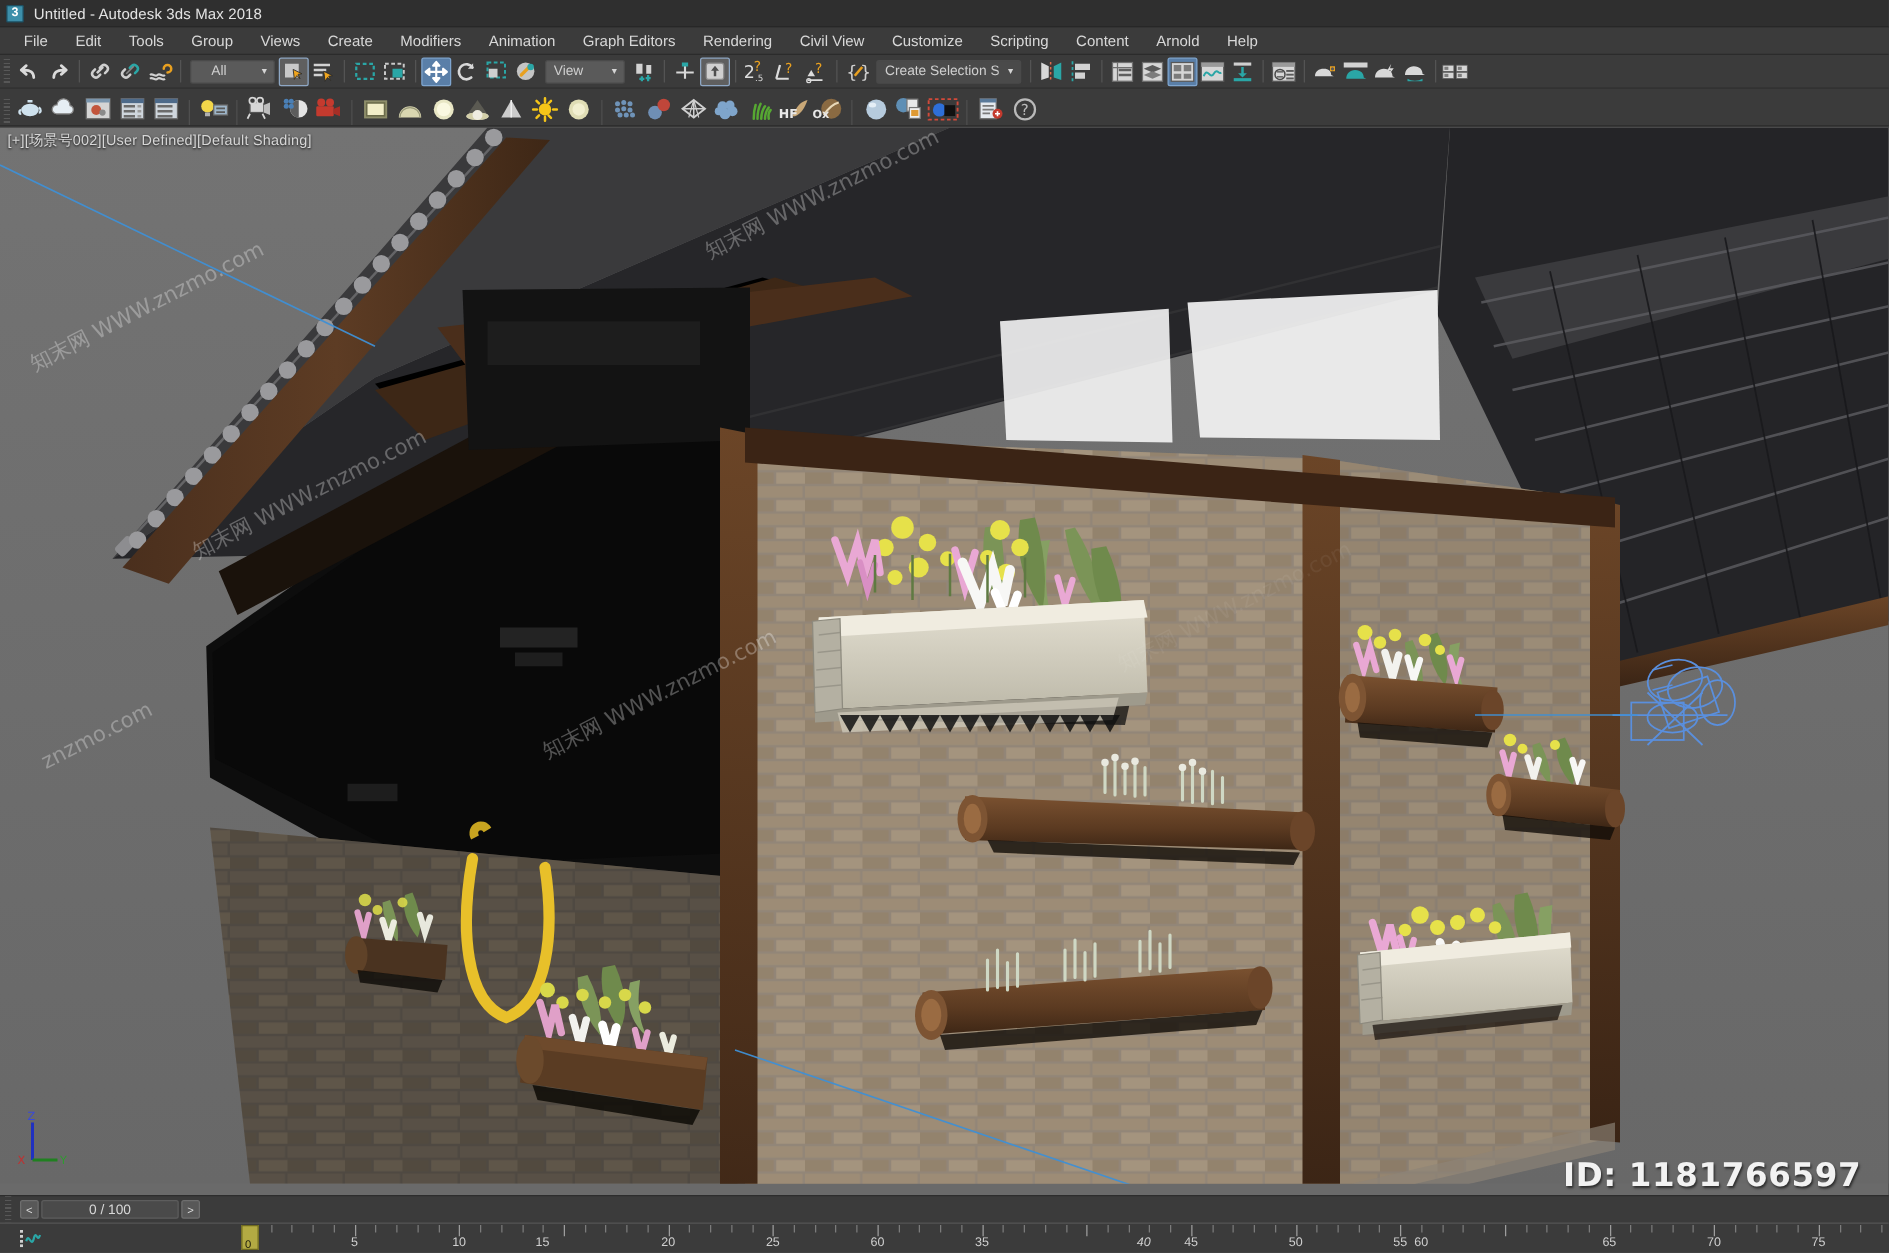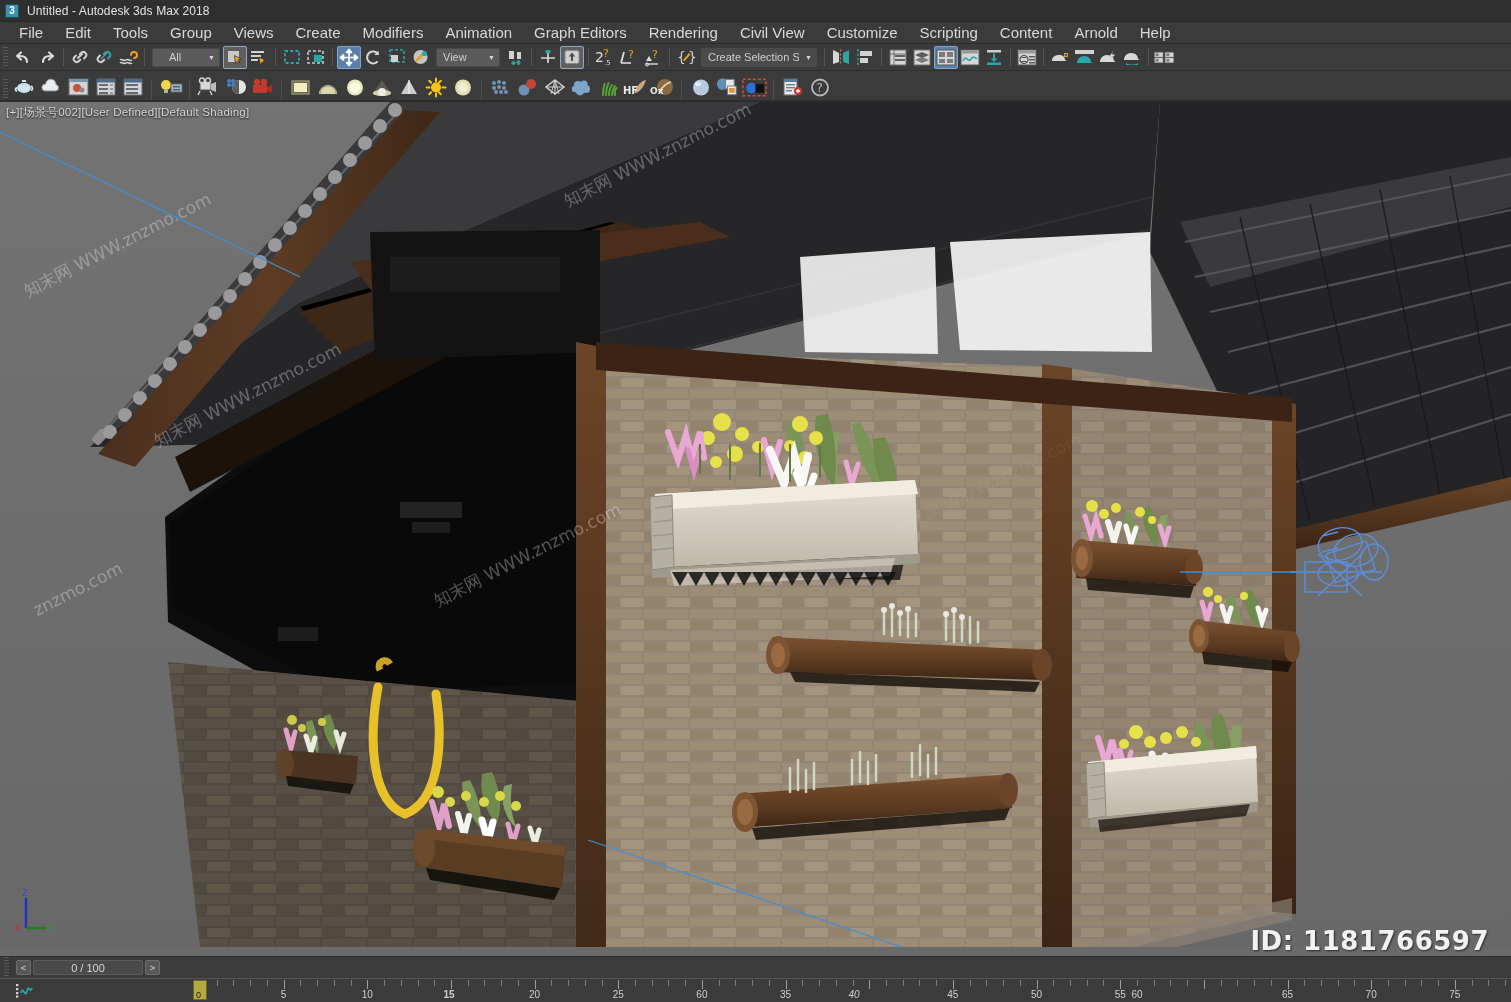--- a/index.html
+++ b/index.html
@@ -22,21 +22,21 @@
     border:1px solid #1d4f61; border-radius:1px; margin-right:8px;
   }
   .title-text{ color:#e3e3e3; font-size:12px; letter-spacing:.1px;}
 
   
   .menubar{
     height:22px; background:#3b3b3b; display:flex; align-items:center;
     flex:0 0 22px; padding-left:8px; border-bottom:1px solid #2b2b2b;
   }
   .menu-item{
-    color:#d8d8d8; font-size:15px; padding:2px 11px; cursor:default;
+    color:#d8d8d8; font-size:12px; padding:2px 11px; cursor:default;
     white-space:nowrap;
   }
 
   
   .toolbar{
     background:#3b3b3b; display:flex; align-items:center; gap:0px;
     padding:0 2px; border-bottom:1px solid #2e2e2e;
   }
   .tb1{ flex:0 0 27px; height:27px; }
   .tb2{ flex:0 0 30px; height:30px;align-items:flex-end; }
@@ -1160,21 +1160,21 @@
         <div class="tick minor" style="left: 317.115px;"></div>
         <div class="tick minor" style="left: 333.846px;"></div>
         <div class="tick minor" style="left: 350.577px;"></div>
         <div class="tick major" style="left: 367.308px;"></div>
         <div class="tlabel" style="left: 367.308px;">10</div>
         <div class="tick minor" style="left: 384.038px;"></div>
         <div class="tick minor" style="left: 400.769px;"></div>
         <div class="tick minor" style="left: 417.5px;"></div>
         <div class="tick minor" style="left: 434.231px;"></div>
         <div class="tick major" style="left: 450.962px;"></div>
-        <div class="tlabel" style="left: 449px; font-weight: bold;">15</div>
+        <div class="tlabel" style="left: 434px;">15</div>
         <div class="tick minor" style="left: 467.692px;"></div>
         <div class="tick minor" style="left: 484.423px;"></div>
         <div class="tick minor" style="left: 501.154px;"></div>
         <div class="tick minor" style="left: 517.885px;"></div>
         <div class="tick major" style="left: 534.615px;"></div>
         <div class="tlabel" style="left: 534.615px;">20</div>
         <div class="tick minor" style="left: 551.346px;"></div>
         <div class="tick minor" style="left: 568.077px;"></div>
         <div class="tick minor" style="left: 584.808px;"></div>
         <div class="tick minor" style="left: 601.538px;"></div>
@@ -1190,21 +1190,21 @@
         <div class="tick minor" style="left: 735.385px;"></div>
         <div class="tick minor" style="left: 752.115px;"></div>
         <div class="tick minor" style="left: 768.846px;"></div>
         <div class="tick major" style="left: 785.577px;"></div>
         <div class="tlabel" style="left: 785.577px;">35</div>
         <div class="tick minor" style="left: 802.308px;"></div>
         <div class="tick minor" style="left: 819.038px;"></div>
         <div class="tick minor" style="left: 835.769px;"></div>
         <div class="tick minor" style="left: 852.5px;"></div>
         <div class="tick major" style="left: 869.231px;"></div>
-        <div class="tlabel" style="left: 854px; font-style: italic;">40</div>
+        <div class="tlabel" style="left: 915px; font-style: italic;">40</div>
         <div class="tick minor" style="left: 885.962px;"></div>
         <div class="tick minor" style="left: 902.692px;"></div>
         <div class="tick minor" style="left: 919.423px;"></div>
         <div class="tick minor" style="left: 936.154px;"></div>
         <div class="tick major" style="left: 952.885px;"></div>
         <div class="tlabel" style="left: 952.885px;">45</div>
         <div class="tick minor" style="left: 969.615px;"></div>
         <div class="tick minor" style="left: 986.346px;"></div>
         <div class="tick minor" style="left: 1003.08px;"></div>
         <div class="tick minor" style="left: 1019.81px;"></div>

